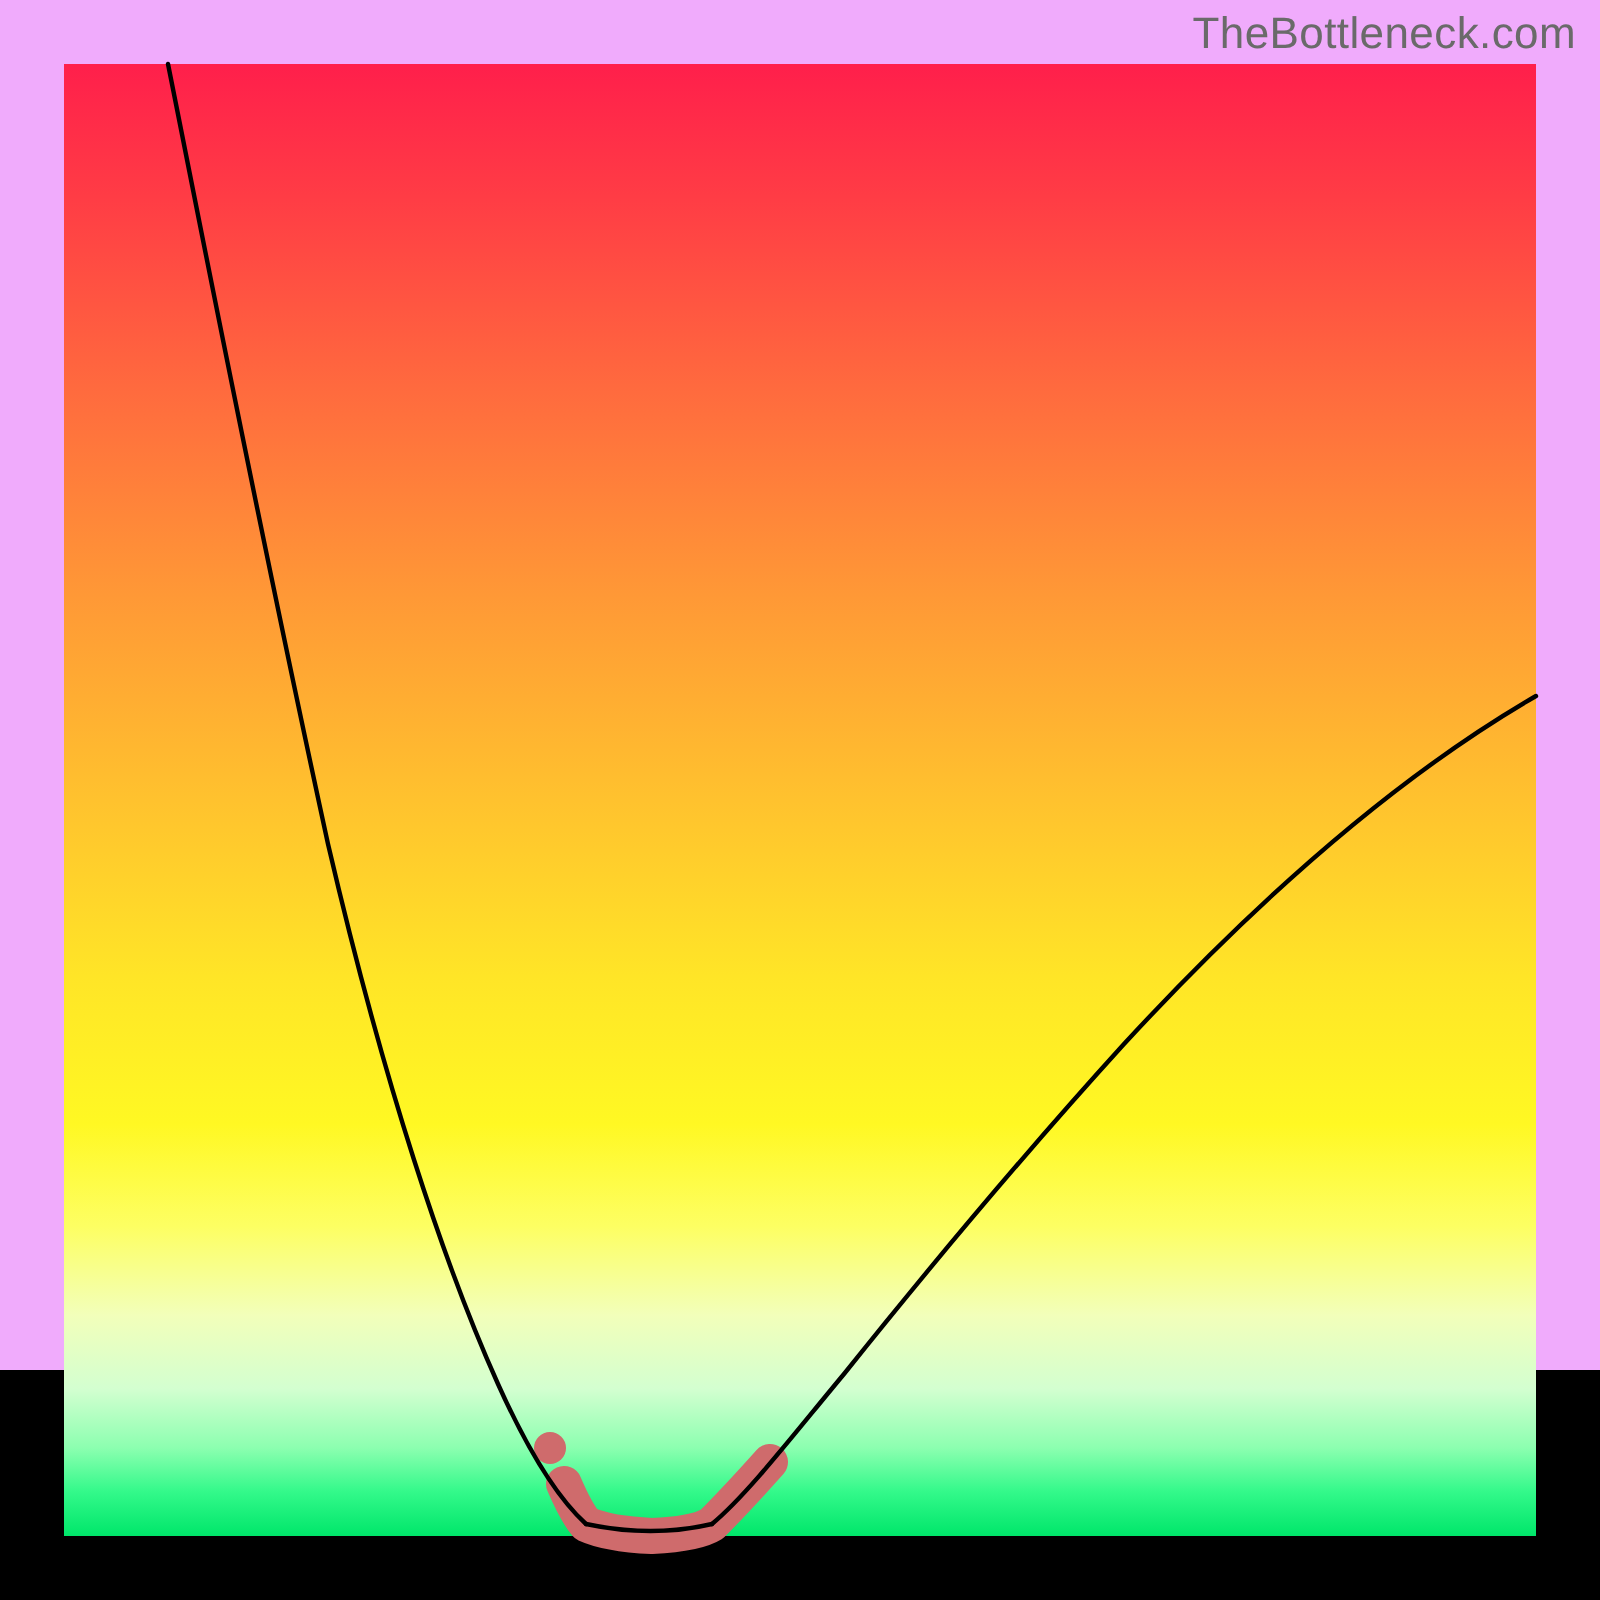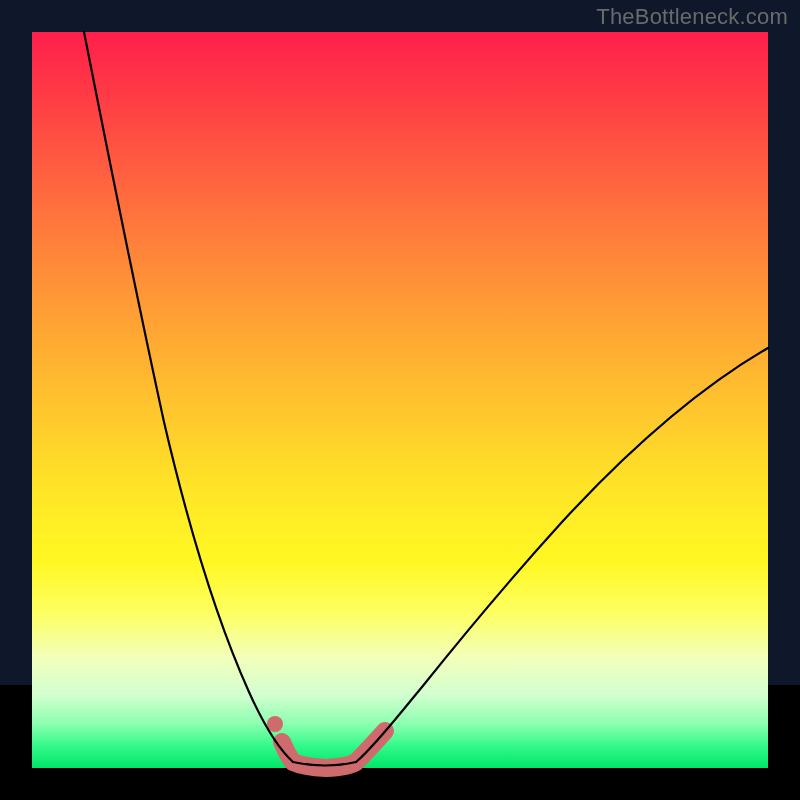--- a/index.html
+++ b/index.html
@@ -10,21 +10,21 @@
     background: #000;
     overflow: hidden;
     font-family: Arial, Helvetica, sans-serif;
   }
   .frame {
     position: absolute;
     top: 0;
     left: 0;
     width: 800px;
     height: 685px;
-    background: #0f172a;
+    background: #f0abfc;
   }
   .watermark {
     position: absolute;
     top: 4px;
     right: 12px;
     color: #6a6a6a;
     font-size: 22px;
     font-weight: 500;
     letter-spacing: 0.2px;
     z-index: 10;

